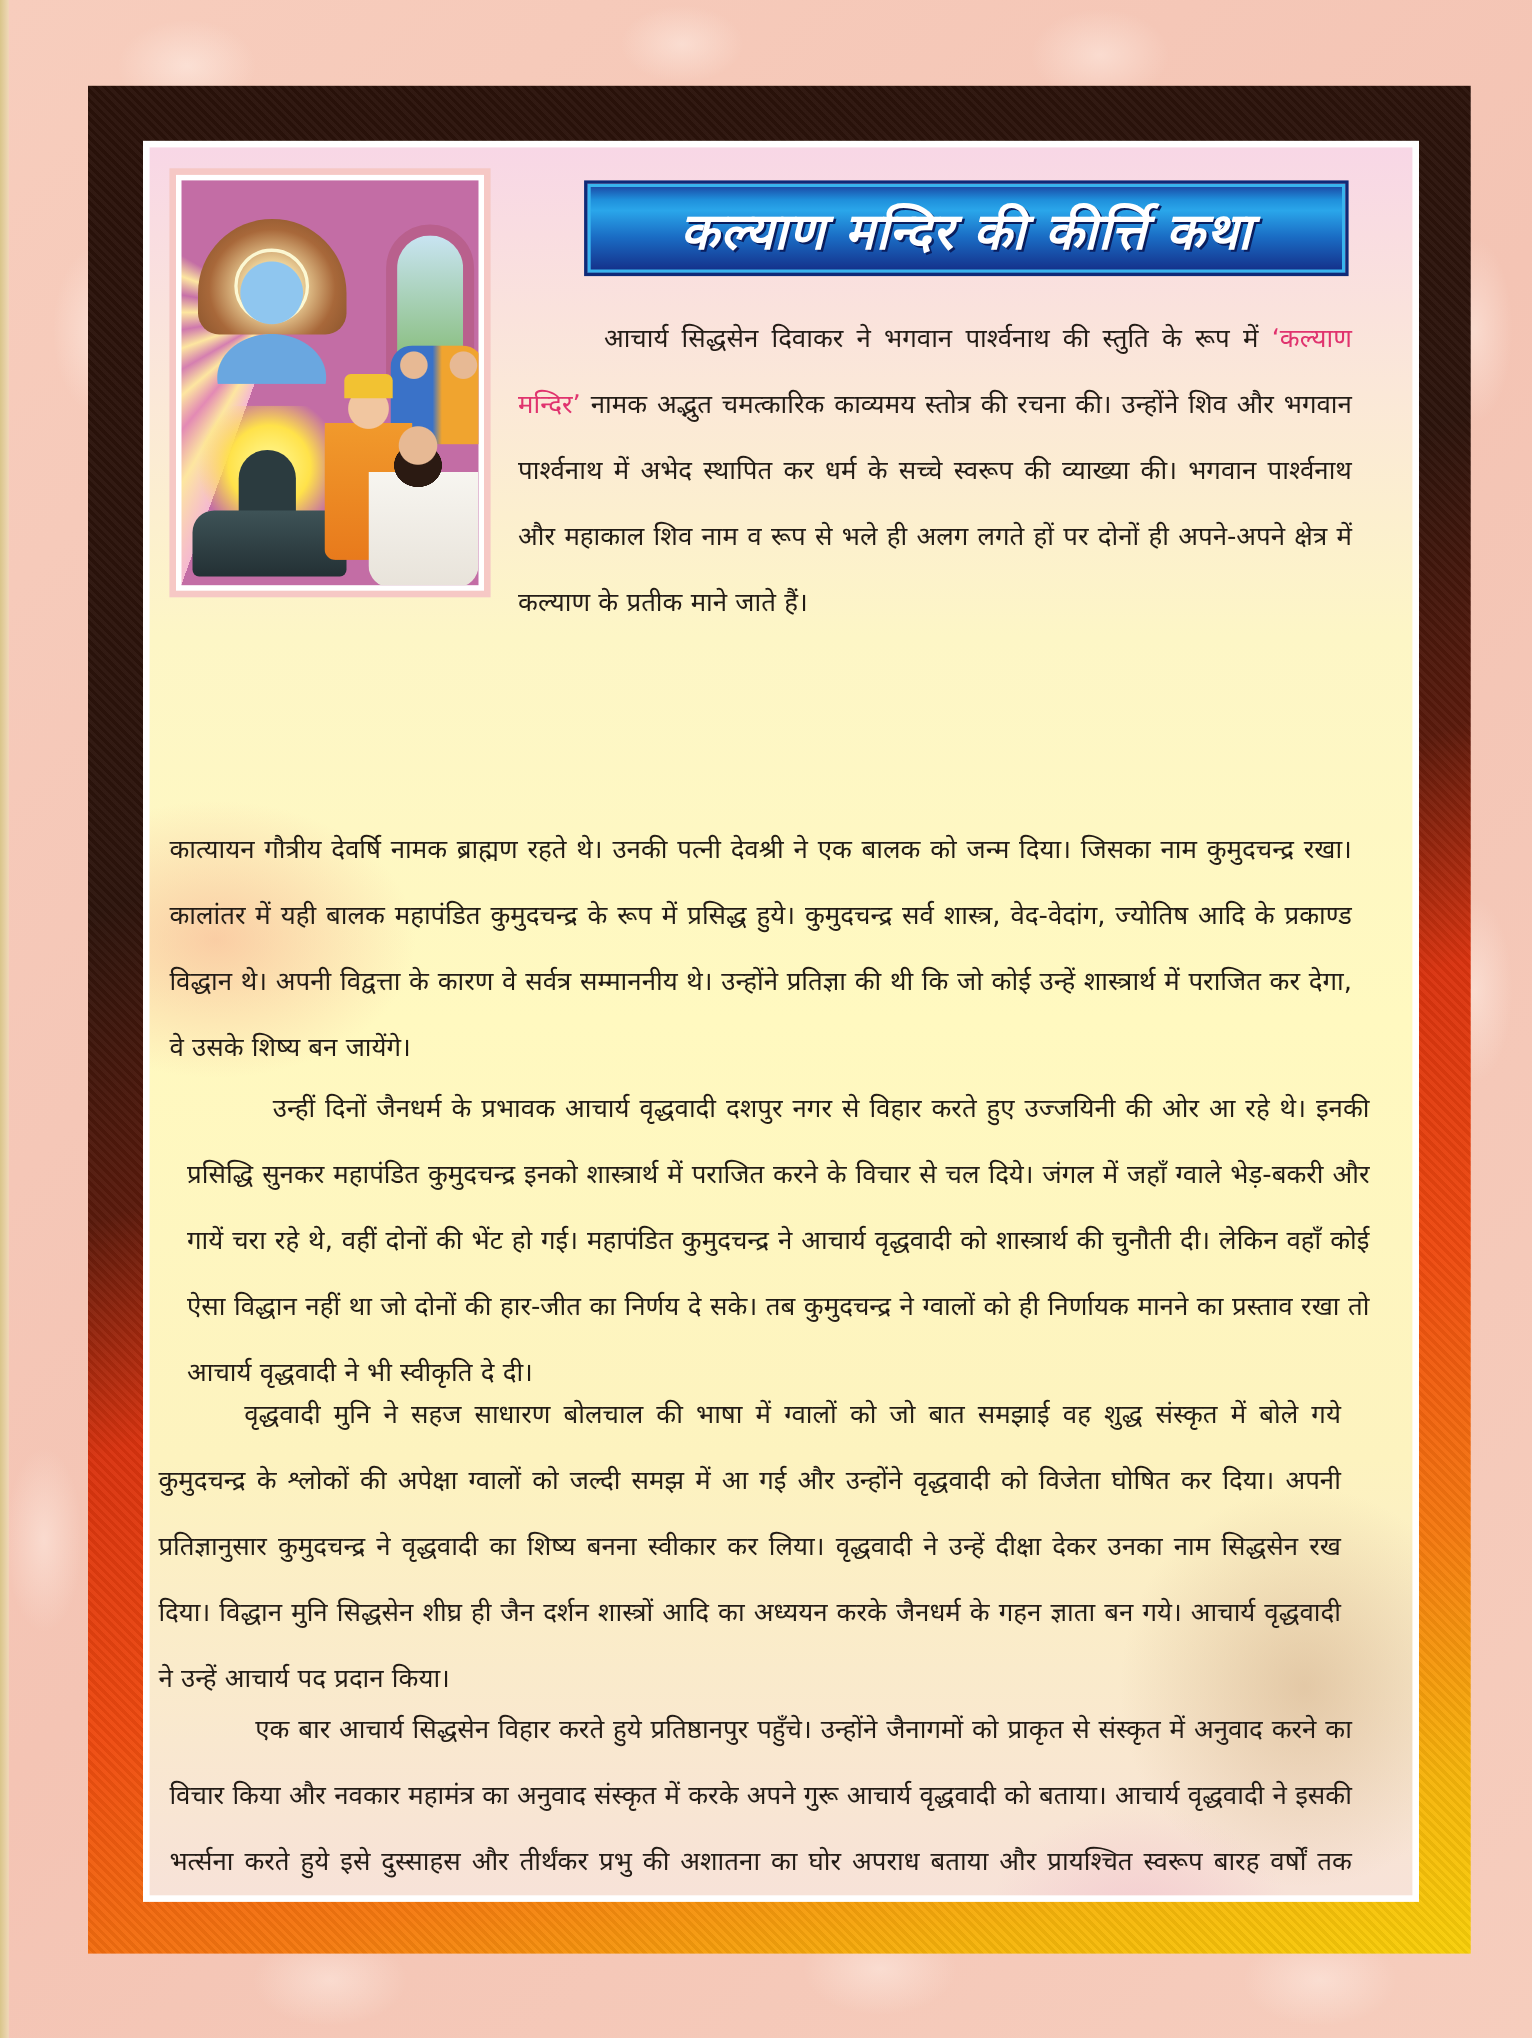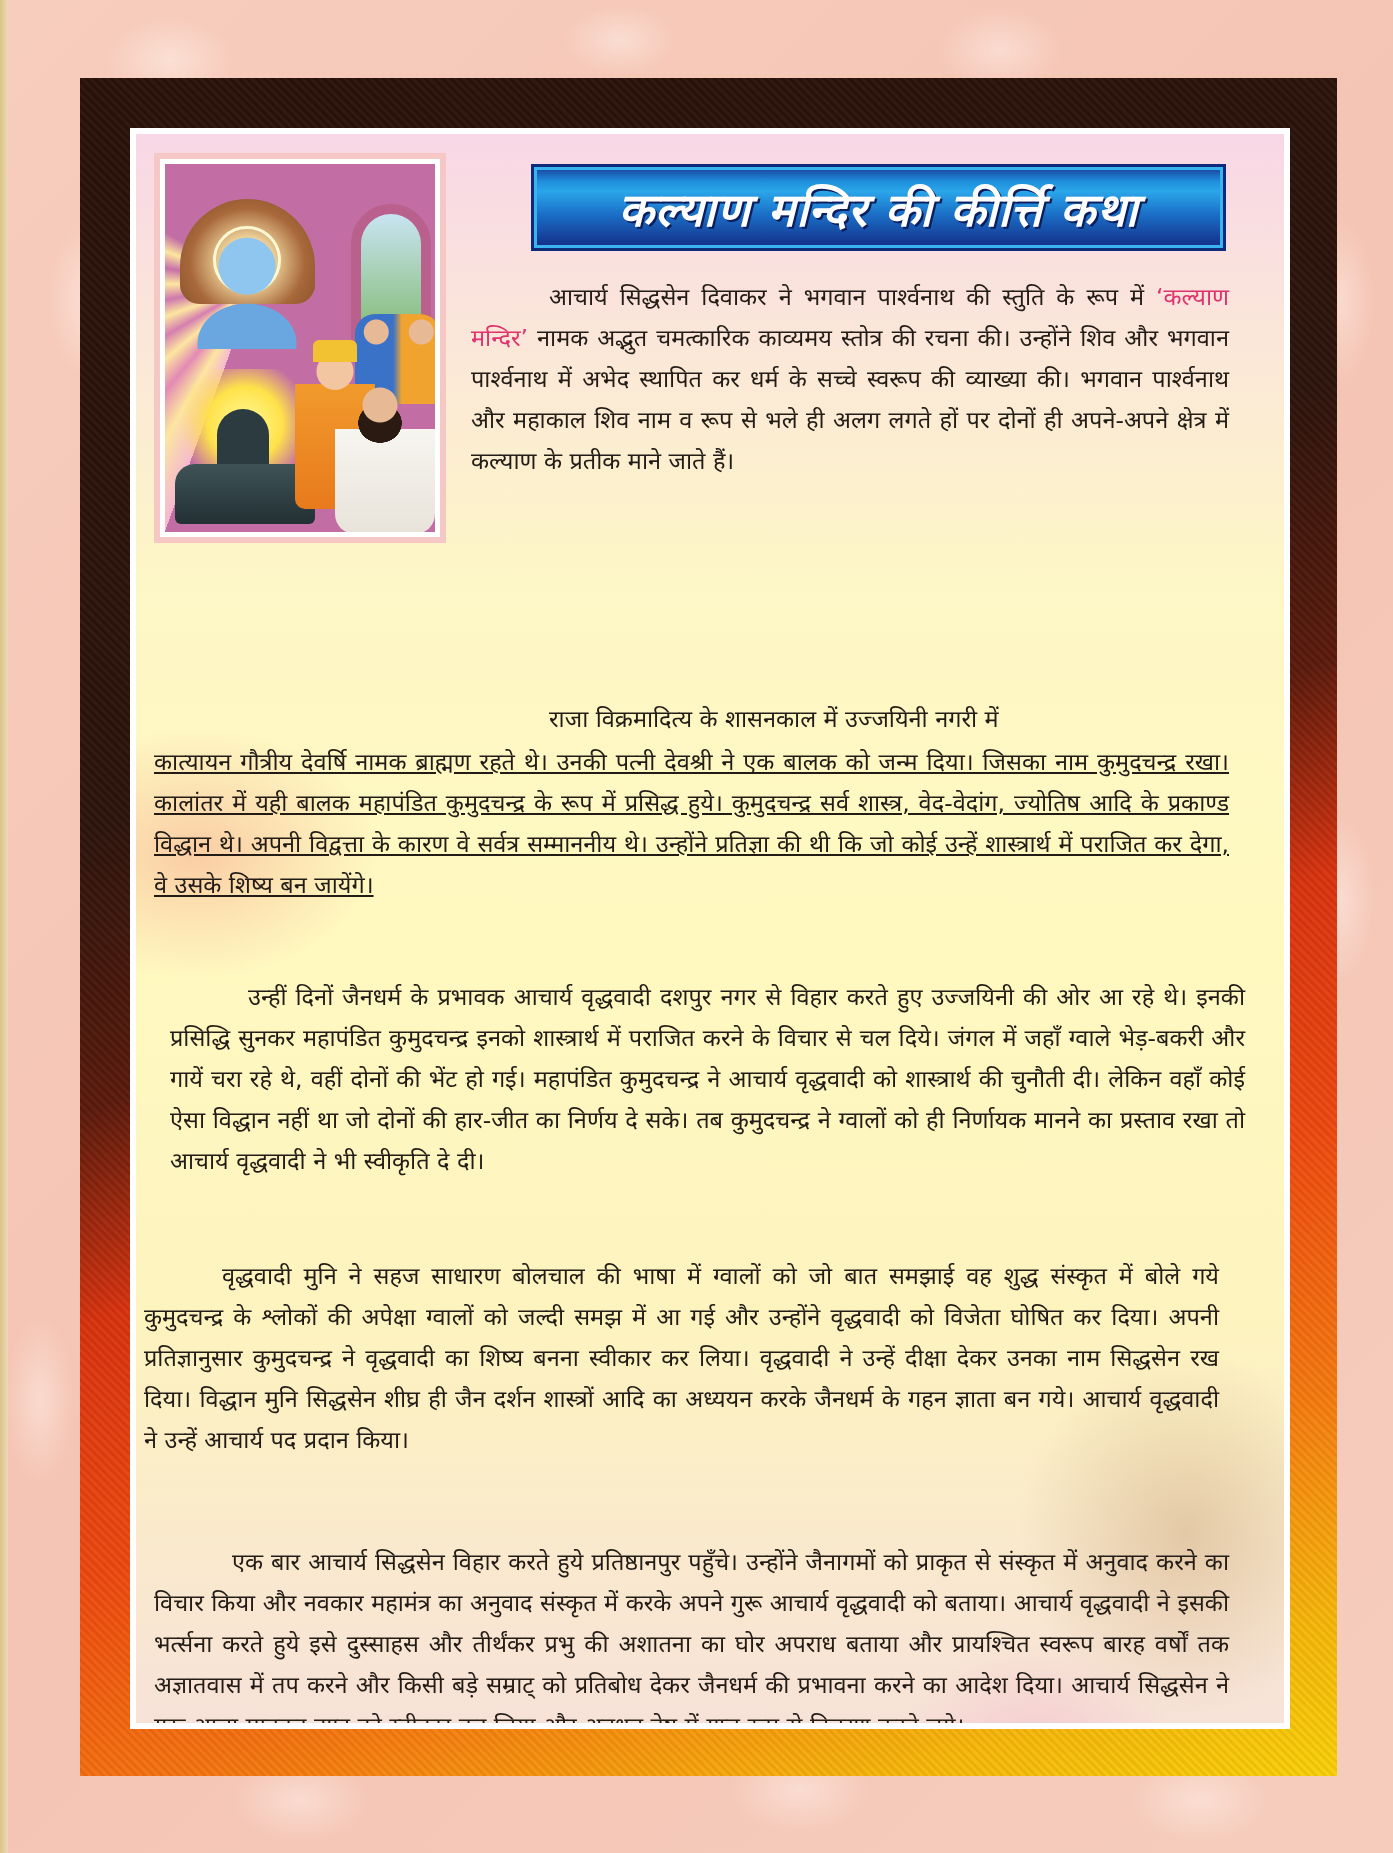--- a/index.html
+++ b/index.html
@@ -132,26 +132,26 @@
       font-family: "DejaVu Serif", serif;
       font-weight: bold; font-style: italic;
       font-size: 46px; letter-spacing: 1px;
       text-shadow: 2px 2px 0 #0a1e5e;
     }
     .body-text {
       position: absolute; left: 0; top: 0; right: 0; bottom: 0;
       color: #231c16;
       font-family: "DejaVu Sans", sans-serif;
       font-size: 23.5px;
-      line-height: 41px;
+      line-height: 60px;
       text-align: justify;
     }
     .para { text-indent: 78px; }
     .para-1 { position: absolute; left: 335px; top: 143px; width: 758px; }
-    .para-2 { position: absolute; left: 18px; top: 565px; width: 1075px; text-decoration: underline; }
+    .para-2 { position: absolute; left: 18px; top: 565px; width: 1075px; }
     .para-2-first { position: absolute; left: 335px; top: 565px; width: 758px; text-indent: 78px; }
     .para-3 { position: absolute; left: 34px; top: 843px; width: 1075px; }
     .para-4 { position: absolute; left: 8px; top: 1122px; width: 1075px; }
     .para-5 { position: absolute; left: 18px; top: 1408px; width: 1075px; }
     .highlight { color: #e0336e; }
   </style>
 </head>
 <body>
 
 <div class="page-bg"></div>
@@ -177,21 +177,20 @@
         </div>
       </div>
 
       <div class="title-banner">
         <span class="title-text">कल्याण मन्दिर की कीर्त्ति कथा</span>
       </div>
 
       <div class="body-text">
         <p class="para para-1"><span>आचार्य सिद्धसेन दिवाकर ने भगवान पार्श्वनाथ की स्तुति के रूप में </span><span class="highlight">‘कल्याण मन्दिर’</span><span> नामक अद्भुत चमत्कारिक काव्यमय स्तोत्र की रचना की। उन्होंने शिव और भगवान पार्श्वनाथ में अभेद स्थापित कर धर्म के सच्चे स्वरूप की व्याख्या की। भगवान पार्श्वनाथ और महाकाल शिव नाम व रूप से भले ही अलग लगते हों पर दोनों ही अपने-अपने क्षेत्र में कल्याण के प्रतीक माने जाते हैं।</span></p>
 
-        <p class="para-2-first">राजा विक्रमादित्य के शासनकाल में उज्जयिनी नगरी में</p>
         <p class="para-2" style="top:608px;">कात्यायन गौत्रीय देवर्षि नामक ब्राह्मण रहते थे। उनकी पत्नी देवश्री ने एक बालक को जन्म दिया। जिसका नाम कुमुदचन्द्र रखा। कालांतर में यही बालक महापंडित कुमुदचन्द्र के रूप में प्रसिद्ध हुये। कुमुदचन्द्र सर्व शास्त्र, वेद-वेदांग, ज्योतिष आदि के प्रकाण्ड विद्धान थे। अपनी विद्वत्ता के कारण वे सर्वत्र सम्माननीय थे। उन्होंने प्रतिज्ञा की थी कि जो कोई उन्हें शास्त्रार्थ में पराजित कर देगा, वे उसके शिष्य बन जायेंगे।</p>
 
         <p class="para para-3">उन्हीं दिनों जैनधर्म के प्रभावक आचार्य वृद्धवादी दशपुर नगर से विहार करते हुए उज्जयिनी की ओर आ रहे थे। इनकी प्रसिद्धि सुनकर महापंडित कुमुदचन्द्र इनको शास्त्रार्थ में पराजित करने के विचार से चल दिये। जंगल में जहाँ ग्वाले भेड़-बकरी और गायें चरा रहे थे, वहीं दोनों की भेंट हो गई। महापंडित कुमुदचन्द्र ने आचार्य वृद्धवादी को शास्त्रार्थ की चुनौती दी। लेकिन वहाँ कोई ऐसा विद्धान नहीं था जो दोनों की हार-जीत का निर्णय दे सके। तब कुमुदचन्द्र ने ग्वालों को ही निर्णायक मानने का प्रस्ताव रखा तो आचार्य वृद्धवादी ने भी स्वीकृति दे दी।</p>
 
         <p class="para para-4">वृद्धवादी मुनि ने सहज साधारण बोलचाल की भाषा में ग्वालों को जो बात समझाई वह शुद्ध संस्कृत में बोले गये कुमुदचन्द्र के श्लोकों की अपेक्षा ग्वालों को जल्दी समझ में आ गई और उन्होंने वृद्धवादी को विजेता घोषित कर दिया। अपनी प्रतिज्ञानुसार कुमुदचन्द्र ने वृद्धवादी का शिष्य बनना स्वीकार कर लिया। वृद्धवादी ने उन्हें दीक्षा देकर उनका नाम सिद्धसेन रख दिया। विद्धान मुनि सिद्धसेन शीघ्र ही जैन दर्शन शास्त्रों आदि का अध्ययन करके जैनधर्म के गहन ज्ञाता बन गये। आचार्य वृद्धवादी ने उन्हें आचार्य पद प्रदान किया।</p>
 
         <p class="para para-5">एक बार आचार्य सिद्धसेन विहार करते हुये प्रतिष्ठानपुर पहुँचे। उन्होंने जैनागमों को प्राकृत से संस्कृत में अनुवाद करने का विचार किया और नवकार महामंत्र का अनुवाद संस्कृत में करके अपने गुरू आचार्य वृद्धवादी को बताया। आचार्य वृद्धवादी ने इसकी भर्त्सना करते हुये इसे दुस्साहस और तीर्थंकर प्रभु की अशातना का घोर अपराध बताया और प्रायश्चित स्वरूप बारह वर्षों तक अज्ञातवास में तप करने और किसी बड़े सम्राट् को प्रतिबोध देकर जैनधर्म की प्रभावना करने का आदेश दिया। आचार्य सिद्धसेन ने गुरू आज्ञा मानकर दण्ड को स्वीकार कर लिया और अवधूत वेष में गुप्त रूप से विचरण करने लगे।</p>
       </div>
 
     </div>

